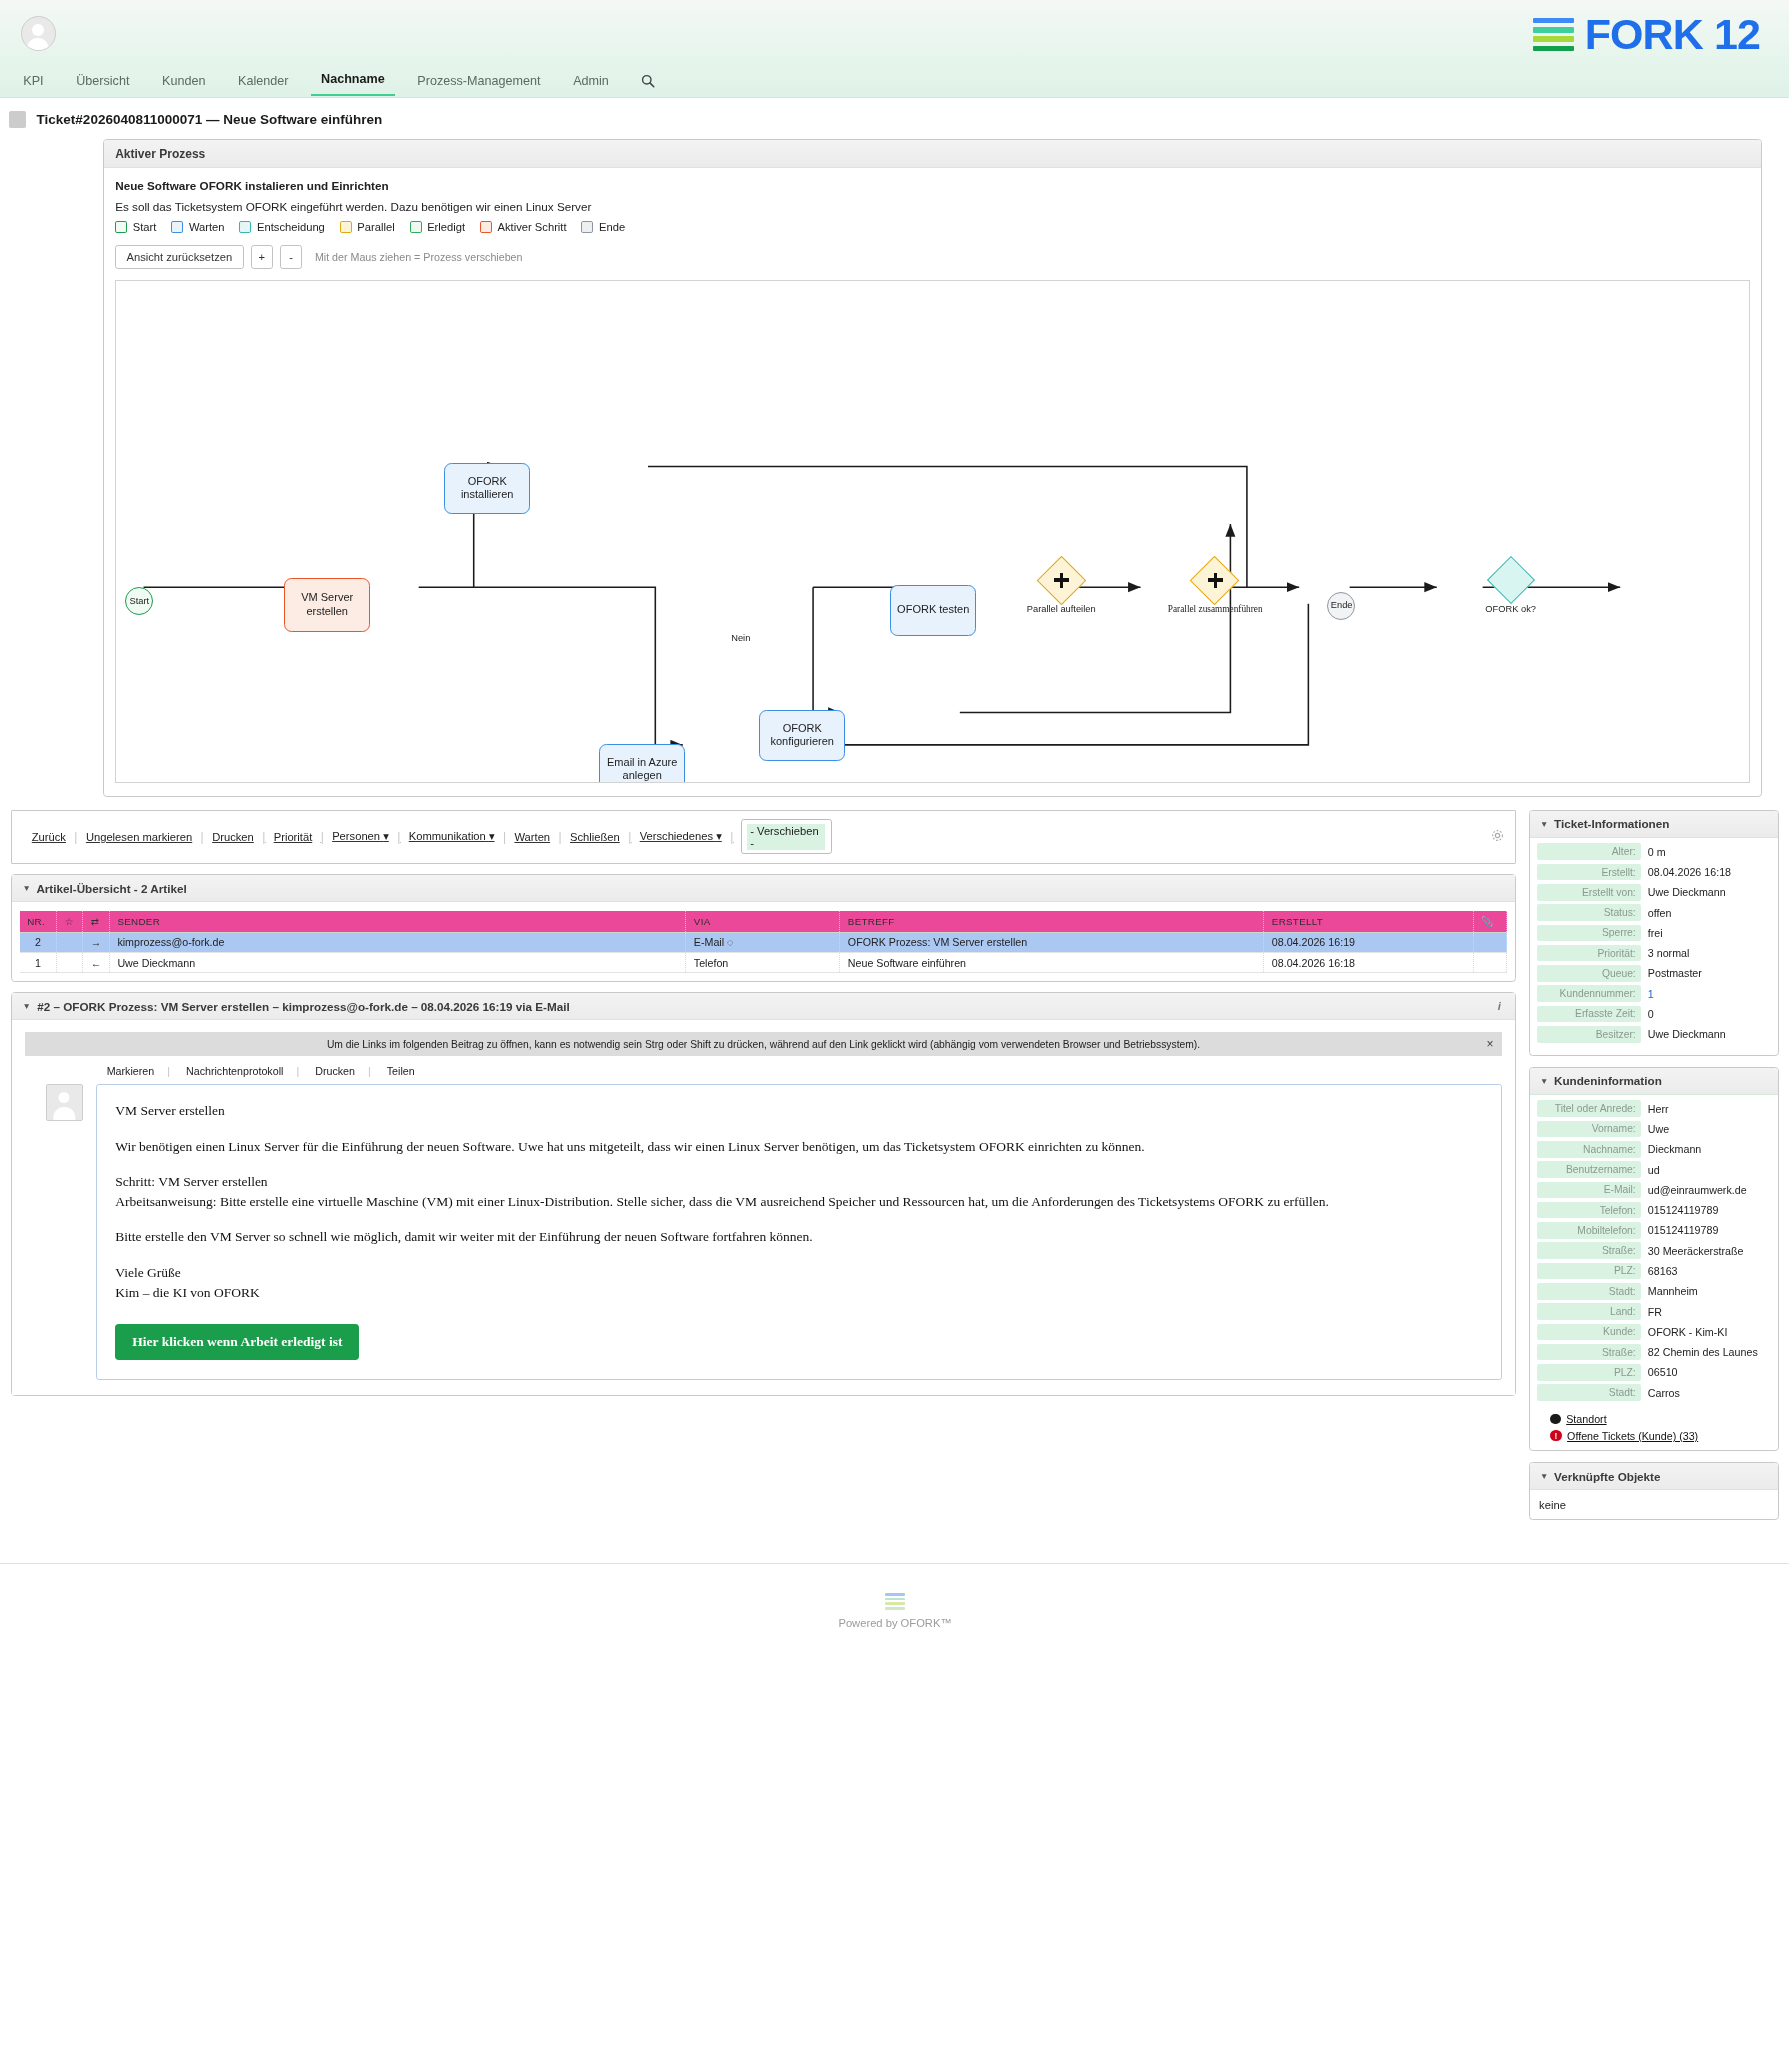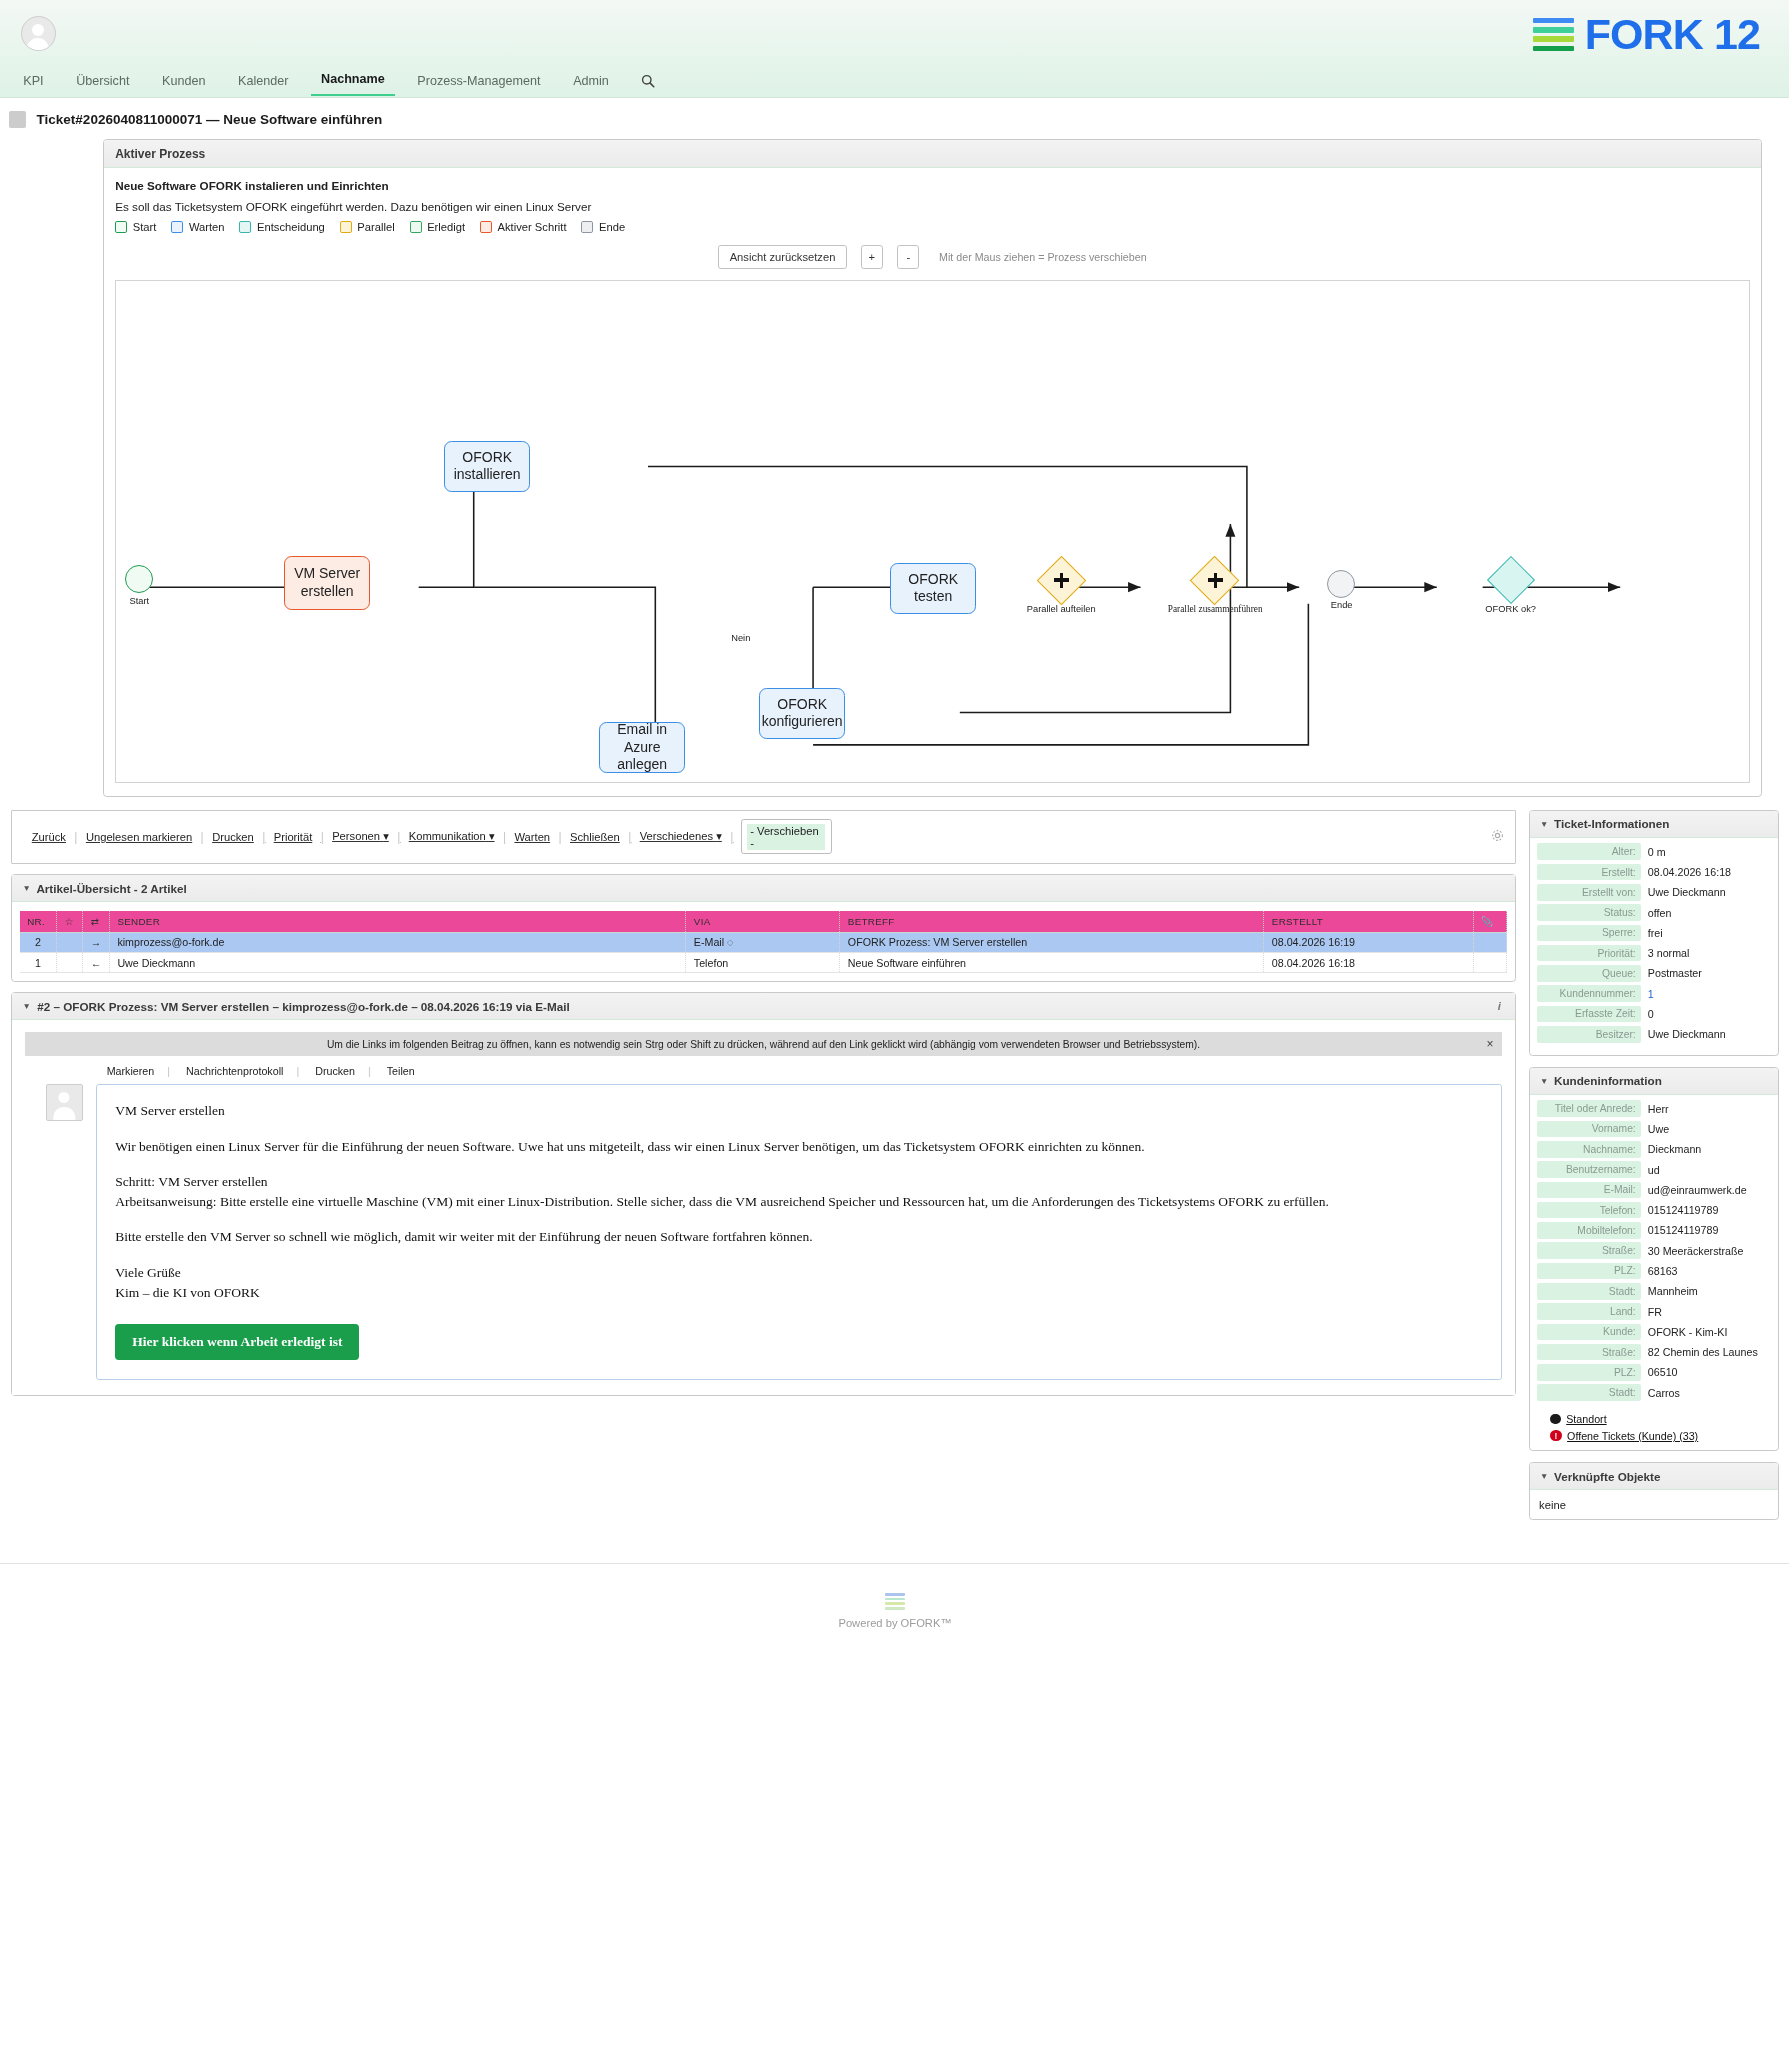--- a/index.html
+++ b/index.html
@@ -57,37 +57,37 @@
   .process-panel{margin:0 28px 0 103px;}
   .process-body{padding:9.3px 11.2px 13px 11.2px;}
   .proc-title{font-size:11.7px;font-weight:bold;color:#222;margin:1.9px 0 7.5px 0;}
   .proc-desc{font-size:11.7px;color:#222;margin-bottom:8.4px;}
   .proc-status{font-size:11.7px;color:#222;margin-bottom:10.3px;}
   .proc-status b{font-weight:bold;}
   .legend{display:flex;align-items:center;gap:6.5px;margin-bottom:12px;flex-wrap:wrap;}
   .legend-item{display:flex;align-items:center;gap:5.6px;margin-right:8.4px;}
   .legend-sw{width:12px;height:12px;border-radius:1.9px;border:1.5px solid #999;}
   .legend-lb{font-size:11.2px;color:#222;}
-  .proc-controls{display:flex;align-items:center;gap:14px;justify-content:center;}
+  .proc-controls{display:flex;align-items:center;gap:7px;}
   .btn-gray{
     background:#fff;border:0.9px solid #c2c2c2;border-radius:2.8px;
     padding:4.7px 10.3px;font-size:11.2px;color:#333;cursor:pointer;
     font-family:"Liberation Sans",sans-serif;
   }
   .btn-sq{width:22.4px;text-align:center;padding:4.7px 0;}
   .proc-hint{font-size:10.7px;color:#8a8a8a;margin-left:5.6px;}
   .canvas{
     margin-top:11.2px;border:0.9px solid #d3d3d3;background:#fff;
     height:503px;overflow:hidden;position:relative;
   }
 
   
   .bpmn{position:absolute;left:0;top:0;width:100%;height:100%;}
   .node{position:absolute;display:flex;align-items:center;justify-content:center;
-        font-size:14px;color:#222;text-align:center;line-height:1.25;}
+        font-size:11px;color:#222;text-align:center;line-height:1.25;margin-top:22px;}
   .node.task{border-radius:7.5px;}
   .node-label{position:absolute;font-size:9.3px;color:#222;text-align:center;white-space:nowrap;line-height:1.2;}
 
   
   .lower{display:flex;gap:13px;padding:13px 11.2px 0 11.2px;align-items:flex-start;}
   .lower-left{flex:1 1 auto;min-width:0;}
   .lower-right{width:250px;flex:0 0 250px;}
   .toolbar{
     border:0.9px solid #c9c9c9;border-radius:1px;background:#fff;
     display:flex;align-items:center;padding:8.4px 11.2px;position:relative;min-height:41px;text-decoration:underline;

